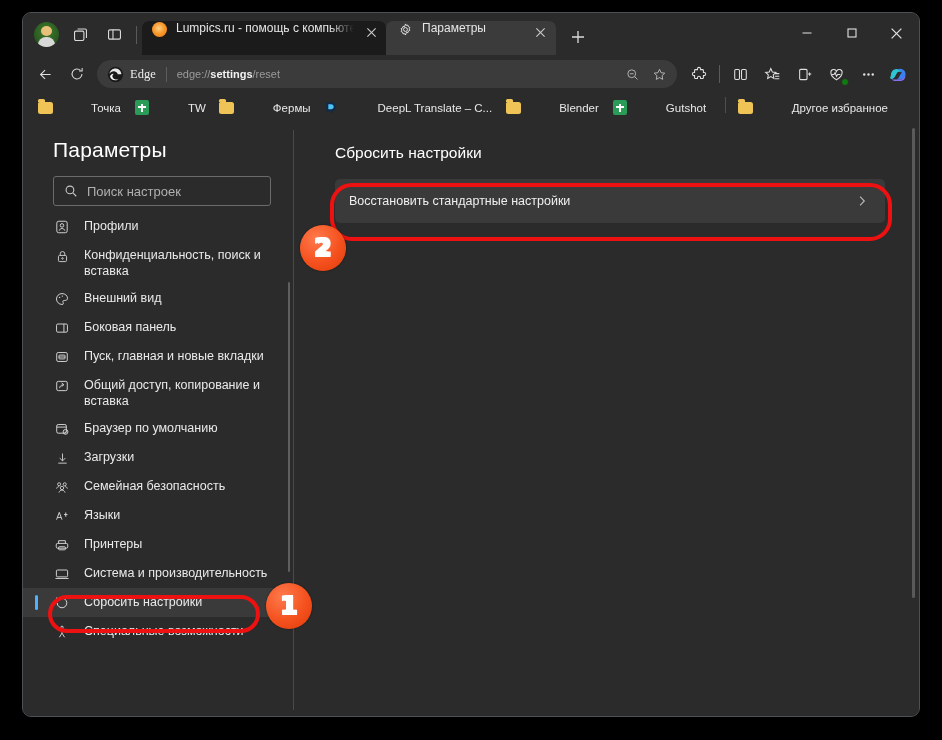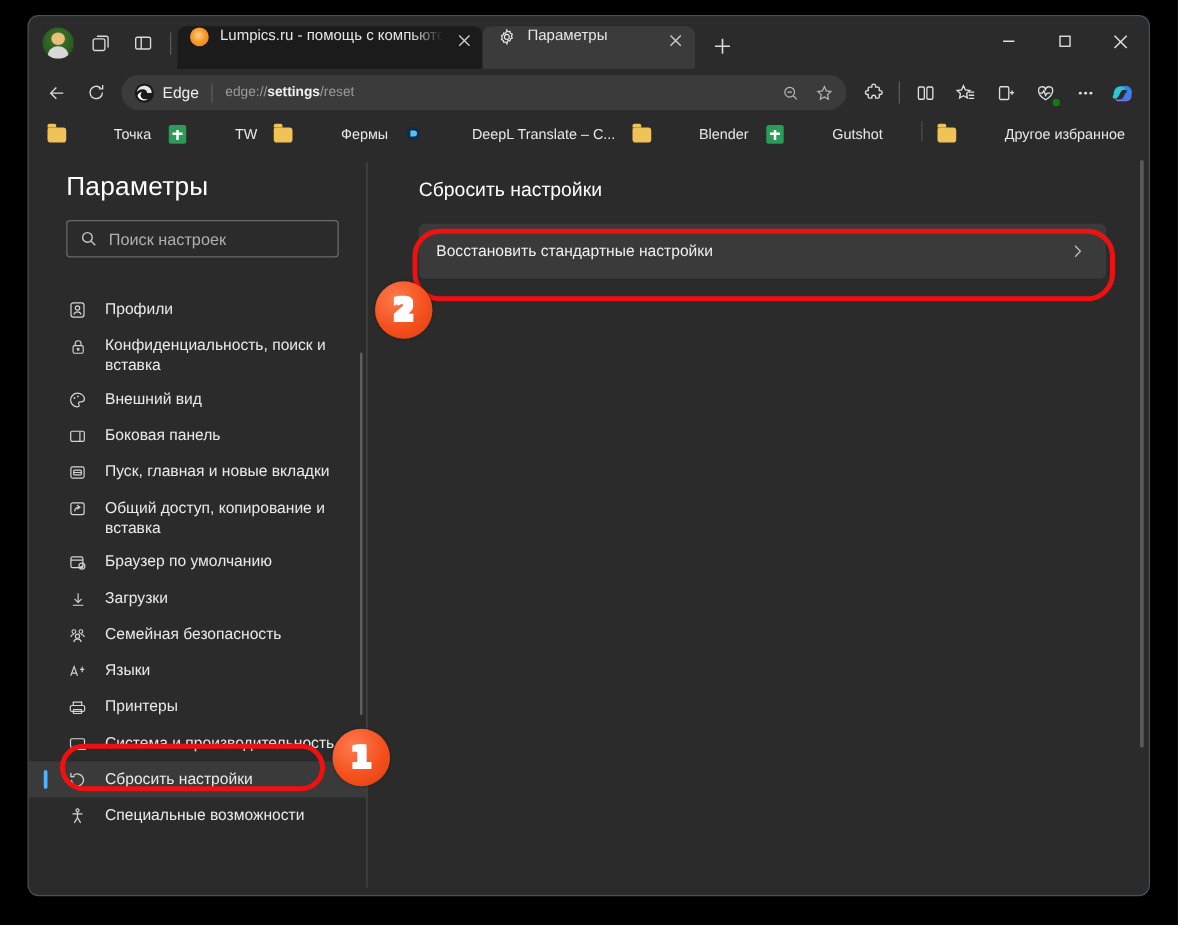--- a/index.html
+++ b/index.html
@@ -117,21 +117,21 @@
   }
   #omnibox {
     flex: 1 1 auto; height: 28px;
     background: #3b3b3b; border-radius: 14px;
     display: flex; align-items: center;
     margin: 0 6px 0 4px; padding: 0 4px 0 10px;
     min-width: 0;
   }
   #omnibox .edge-logo { width: 17px; height: 17px; flex: 0 0 auto; }
   #omnibox .edge-label {
-    font-size: 12.5px; color: #ededed; margin-left: 6px; flex: 0 0 auto;
+    font-size: 12.5px; color: #ededed; margin-left: 6px; flex: 0 0 auto; font-family: Liberation Serif, serif;
   }
   #omnibox .obsep {
     width: 1px; height: 15px; background: #5d5d5d; margin: 0 10px; flex: 0 0 auto;
   }
   #urltext {
     font-size: 11px; color: #9b9b9b;
     white-space: nowrap; overflow: hidden; flex: 1 1 auto; min-width: 0;
   }
   #urltext b { color: #f2f2f2; font-weight: 700; }
   .ob-right { display: flex; align-items: center; flex: 0 0 auto; }
@@ -170,21 +170,21 @@
     width: 14px; height: 15px; border-radius: 2px;
     background: #2a9c57; display: flex; align-items: center; justify-content: center;
   }
   .sheets::after {
     content: ""; width: 8px; height: 8px;
     background:
       linear-gradient(#fff,#fff) center/8px 2.4px no-repeat,
       linear-gradient(#fff,#fff) center/2.4px 8px no-repeat;
   }
   #bm-right {
-    position: absolute; right: 12px; display: flex; align-items: flex-start;
+    position: absolute; right: 24px; display: flex; align-items: flex-start;
   }
   #bm-right .bmsep {
     width: 1px; height: 16px; background: #4e4e4e; margin-right: 8px;
   }
 
   
   #page {
     position: relative;
     height: calc(705px - 42px - 38px - 29px);
     background: #2b2b2b;
@@ -213,21 +213,21 @@
   }
   #searchbox .sicon { color: #c8c8c8; flex: 0 0 auto; display:flex; }
   #search-input {
     background: transparent; border: 0; outline: 0;
     color: #b4b4b4; font-size: 13px; margin-left: 9px;
     font-family: "Liberation Sans", sans-serif;
     width: 100%;
   }
   #search-input::placeholder { color: #b0b0b0; }
 
-  #navlist { margin-top: 27px; }
+  #navlist { margin-top: 6px; }
   .nav {
     display: flex; align-items: flex-start;
     padding: 5px 14px 5px 30px;
     position: relative;
     min-height: 29px;
   }
   .nav .nicon {
     width: 18px; height: 18px; flex: 0 0 auto;
     margin-right: 13px; margin-top: 1px;
     color: #d6d6d6;

